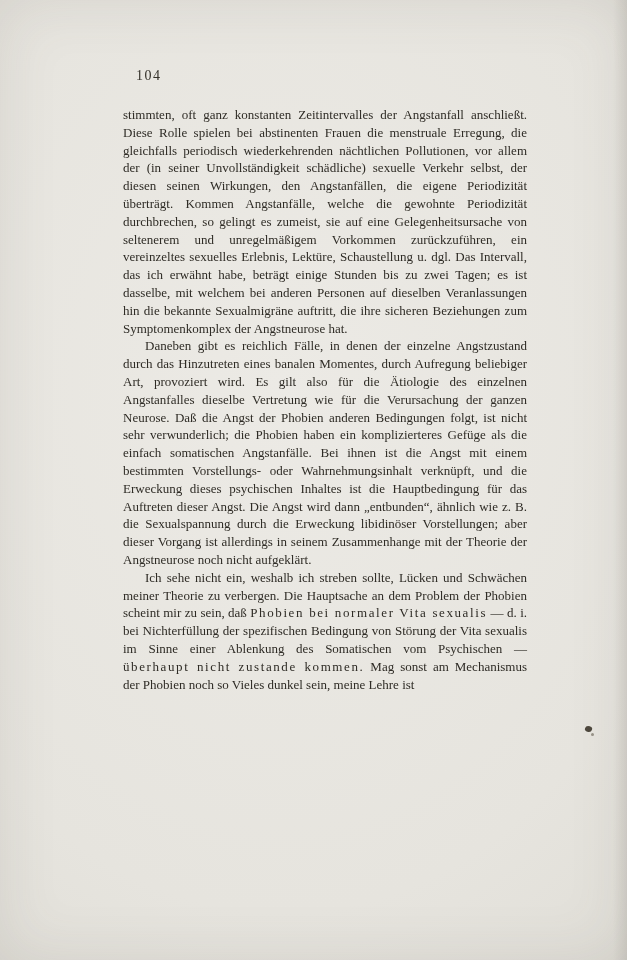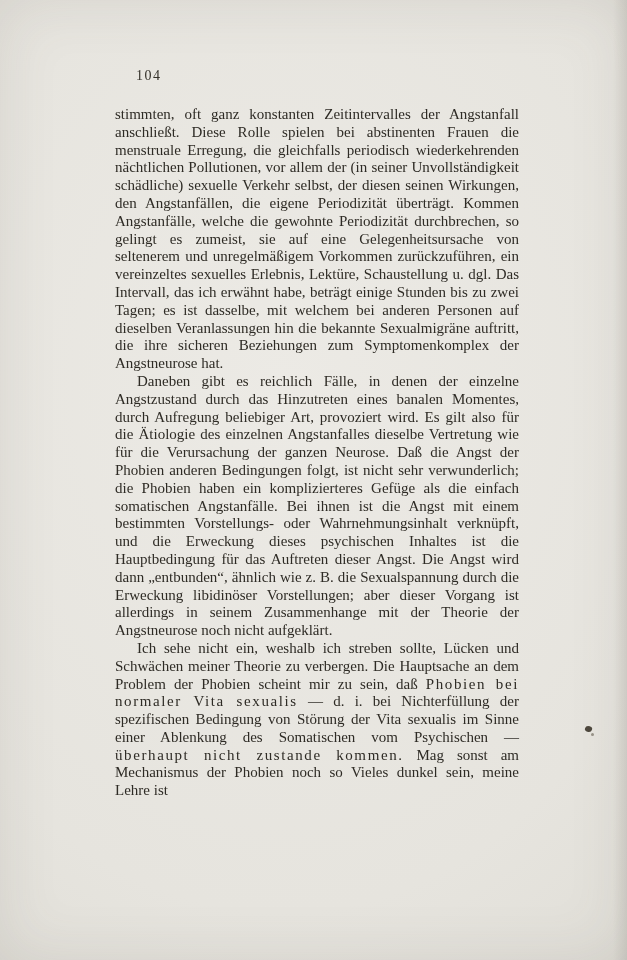--- a/index.html
+++ b/index.html
@@ -27,23 +27,23 @@
     top: 68px;
     left: 123px;
     font-size: 14px;
     letter-spacing: 1.5px;
     color: #34312a;
     margin-left: 13px;
   }
   .text-block {
     position: absolute;
     top: 106px;
-    left: 115px;
+    left: 123px;
     width: 404px;
-    font-size: 15px;
+    font-size: 13px;
     line-height: 17.8px;
     text-align: justify;
     color: #2e2b25;
   }
   .text-block p {
     margin: 0;
     padding: 0;
   }
   .text-block p.indent {
     text-indent: 22px;

